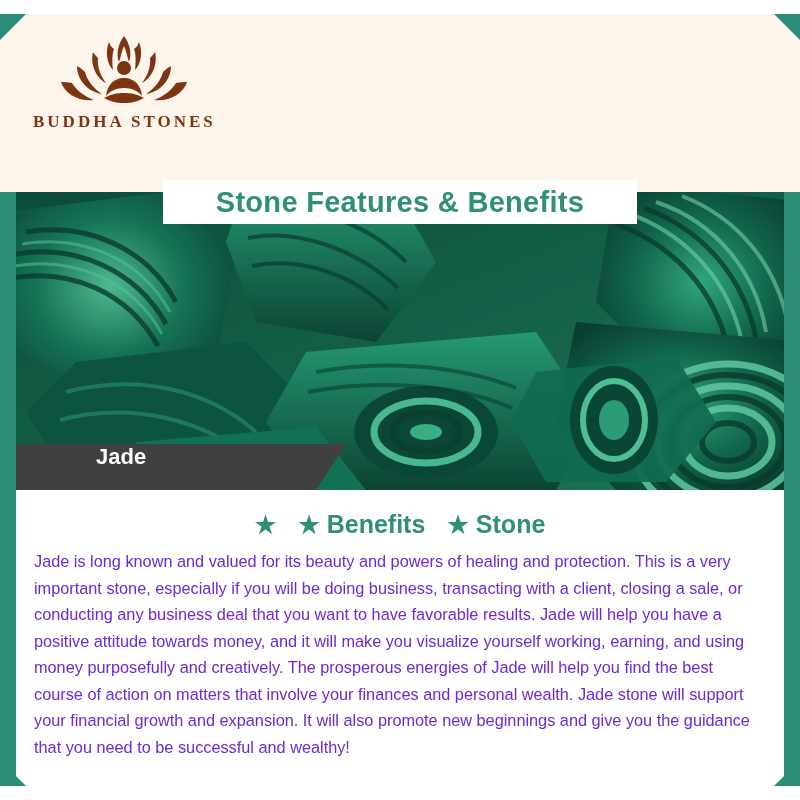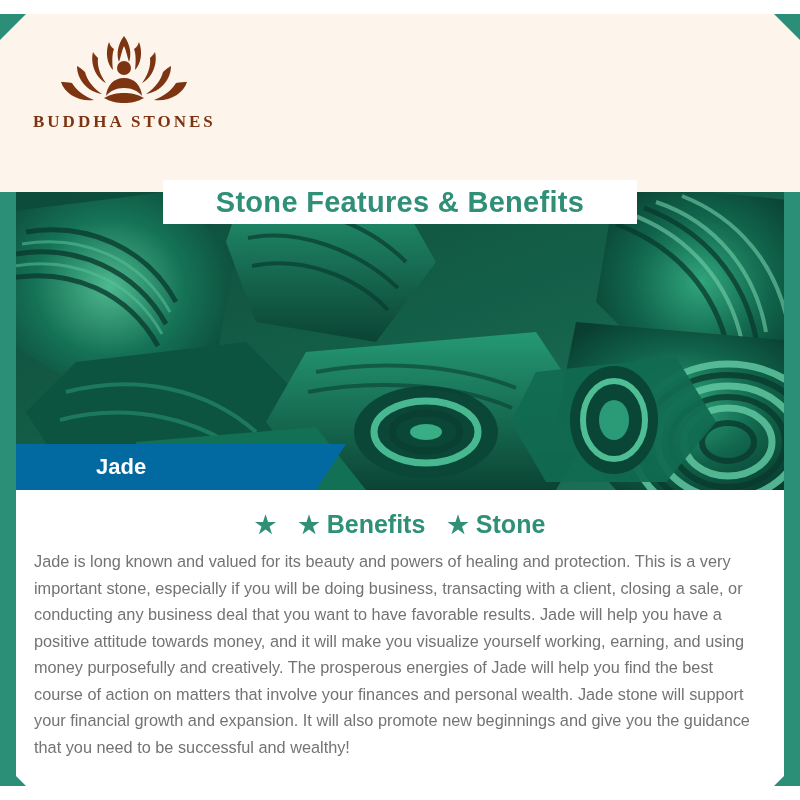--- a/index.html
+++ b/index.html
@@ -93,26 +93,25 @@
     z-index: 2;
     background: #0f5b46;
   }
   .photo svg { display: block; width: 768px; height: 298px; }
 
   
   .name-tab {
     position: absolute;
     left: 16px; top: 444px;
     width: 330px; height: 46px;
-    background: #0369a1;
+    background: #404040;
     z-index: 5;
     -webkit-clip-path: polygon(0 0, 100% 0, calc(100% - 30px) 100%, 0 100%);
     clip-path: polygon(0 0, 100% 0, calc(100% - 30px) 100%, 0 100%);
     display: flex;
-    align-items: center;
   }
   .name-tab .name-text {
     margin-left: 80px;
     color: #ffffff;
     font-size: 22px;
     font-weight: bold;
   }
 
   
   .body-panel {
@@ -136,21 +135,21 @@
     color: #2f8f77;
     font-size: 25px;
     font-weight: bold;
   }
   .kw .star { font-size: 24px; line-height: 1; color: #2f8f77; }
 
   .paragraph {
     margin: 9px 18px 0 18px;
     font-size: 16.3px;
     line-height: 1.63;
-    color: #737373;
+    color: #6d28d9;
     text-align: left;
   }
 
   
   .tri-left-bottom {
     position: absolute; left: 0; bottom: 14px;
     width: 0; height: 0;
     border-left: 26px solid #2b8f78;
     border-top: 26px solid transparent;
     z-index: 6;

